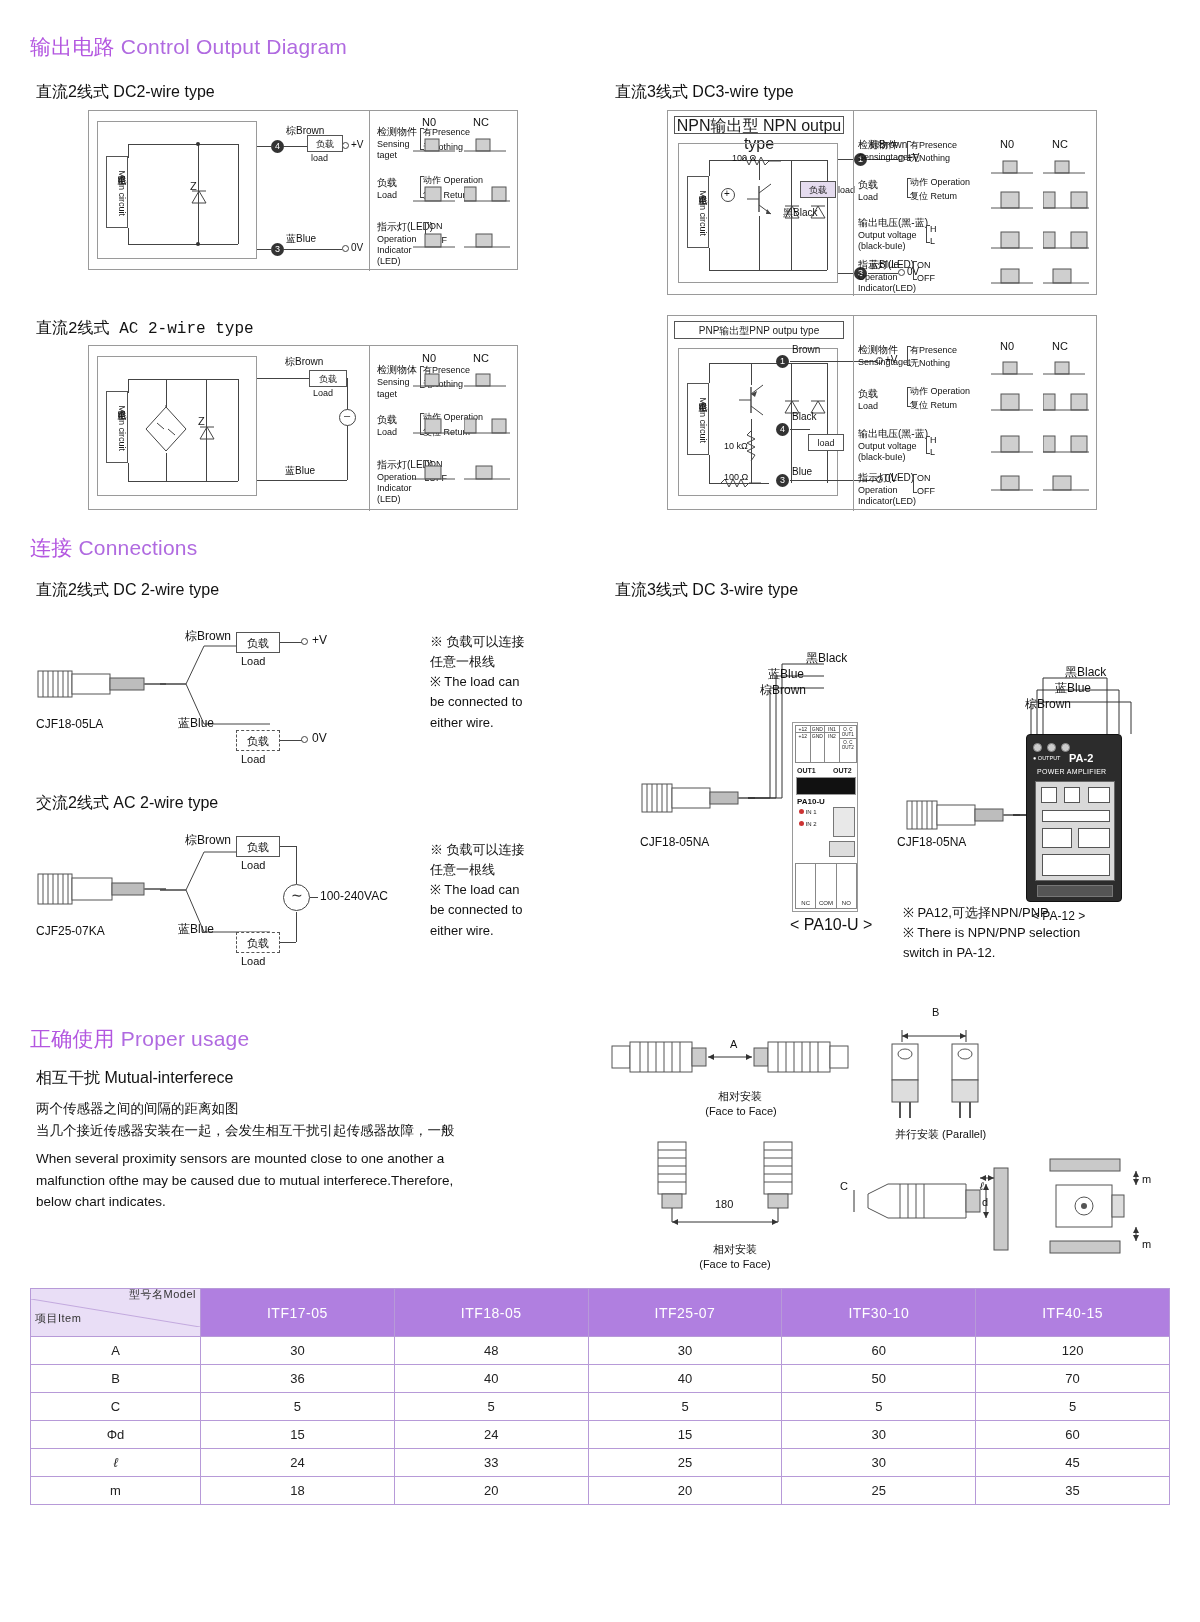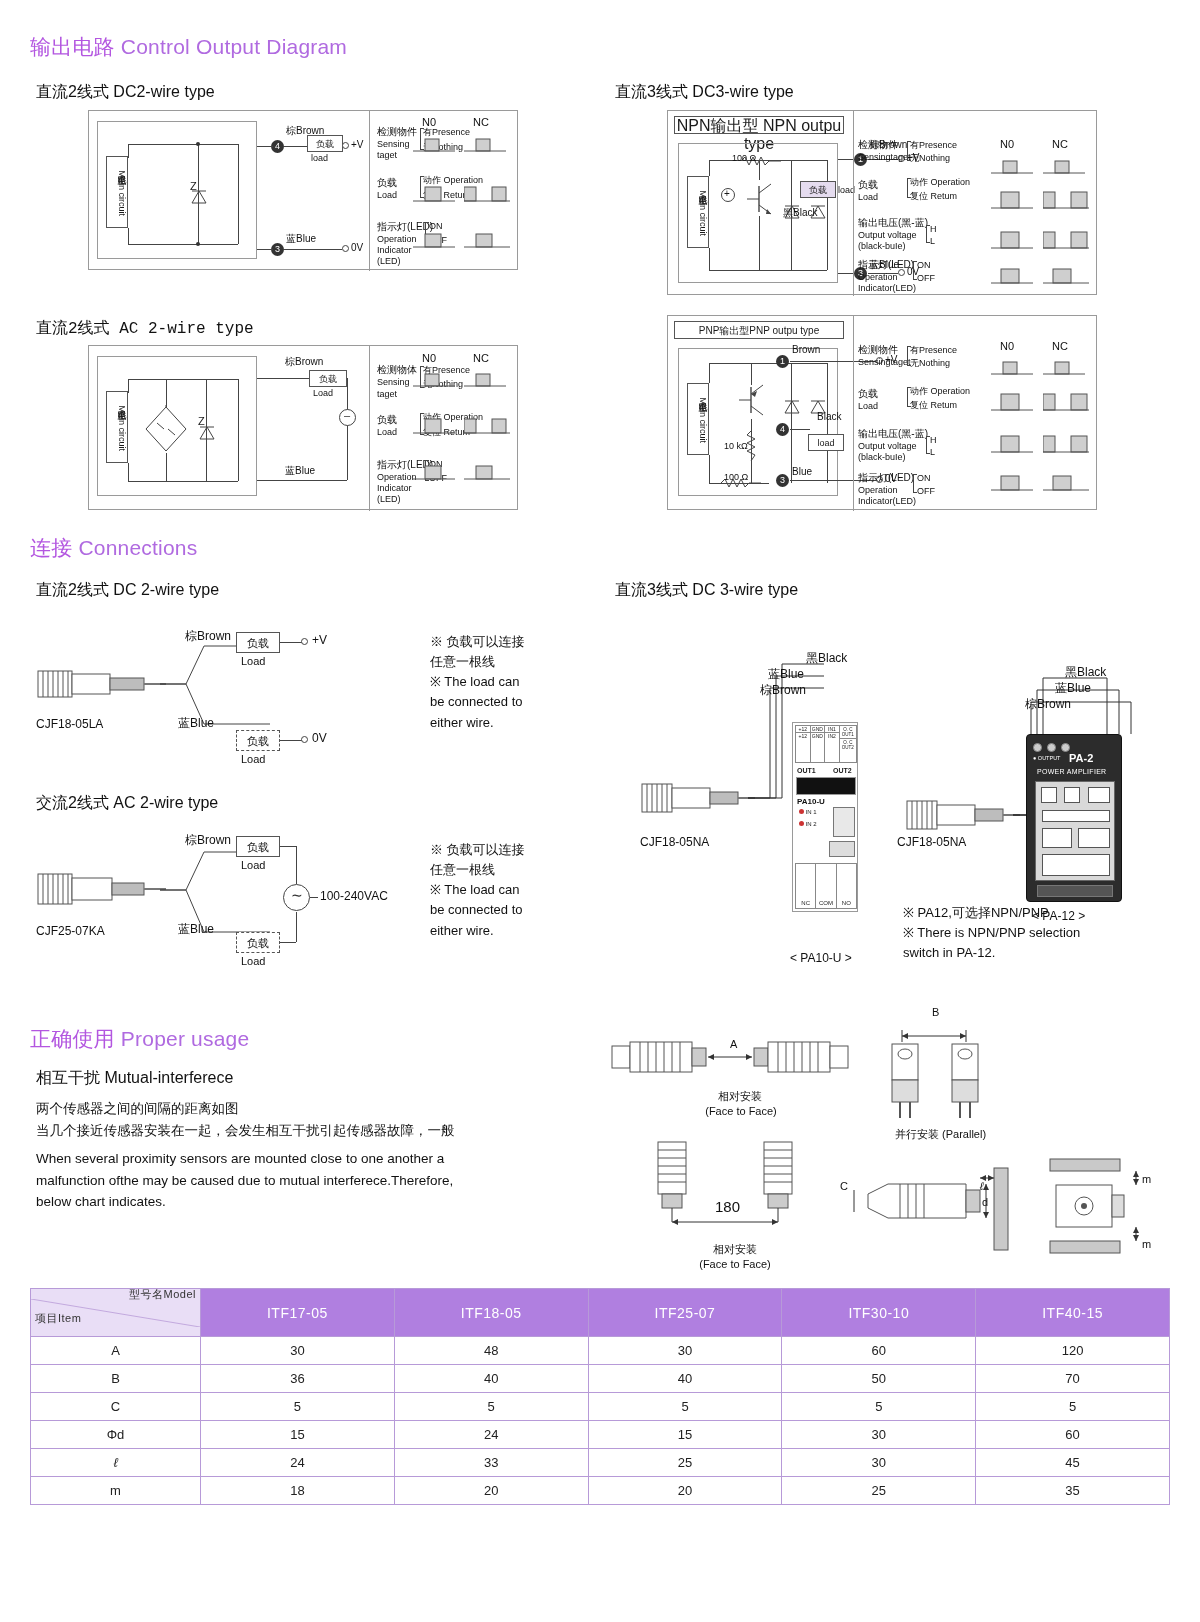--- a/index.html
+++ b/index.html
@@ -542,21 +542,21 @@
     <div class="lbl sm" style="left:56px; top:125px;">10 kΩ</div>
     <div class="lbl sm" style="left:56px; top:156px;">100 Ω</div>
 
     <div class="numcirc" style="left:108px; top:39px;">1</div>
     <div class="numcirc" style="left:108px; top:107px;">4</div>
     <div class="numcirc" style="left:108px; top:158px;">3</div>
     <div class="hl" style="left:122px; top:45px; width:86px;"></div>
     <div class="hl" style="left:122px; top:113px; width:20px;"></div>
     <div class="hl" style="left:122px; top:164px; width:86px;"></div>
     <div class="lbl" style="left:124px; top:28px;">Brown</div>
-    <div class="lbl" style="left:124px; top:95px;margin-left:25px;">Black</div>
+    <div class="lbl" style="left:124px; top:95px;">Black</div>
     <div class="lbl" style="left:124px; top:150px;">Blue</div>
     <div class="opencirc" style="left:208px; top:41px;"></div>
     <div class="opencirc" style="left:208px; top:160px;"></div>
     <div class="lbl" style="left:217px; top:38px;">+V</div>
     <div class="lbl" style="left:217px; top:157px;">0V</div>
     <div class="sqbox" style="left:140px; top:118px; width:36px; height:17px; font-size:9px; line-height:17px;">load</div>
 
     <div class="vl" style="left:185px; top:0px; height:195px; background:#9a9a9a;"></div>
 
     <div class="lbl" style="left:190px; top:28px;">检测物件</div>
@@ -789,21 +789,21 @@
       <span>IN 2</span>
     </div>
     <div style="position:absolute; left:40px; top:84px; width:22px; height:30px; border:1px solid #777; background:#e8e8e8;"></div>
     <div style="position:absolute; left:36px; top:118px; width:26px; height:16px; border:1px solid #777; background:#ddd;"></div>
     <div style="position:absolute; left:2px; top:140px; width:62px; height:46px; display:flex;">
       <div style="flex:1; border:1px solid #888; font-size:6px; text-align:center; display:flex; align-items:flex-end; justify-content:center; padding-bottom:2px;">NC</div>
       <div style="flex:1; border:1px solid #888; border-left:none; font-size:6px; text-align:center; display:flex; align-items:flex-end; justify-content:center; padding-bottom:2px;">COM</div>
       <div style="flex:1; border:1px solid #888; border-left:none; font-size:6px; text-align:center; display:flex; align-items:flex-end; justify-content:center; padding-bottom:2px;">NO</div>
     </div>
   </div>
-  <div class="lbl" style="position:absolute; left:790px; top:952px; font-size:12px;">&lt; PA10-U &gt;</div>
+  <div class="lbl" style="position:absolute; left:790px; top:916px; font-size:16px;">&lt; PA10-U &gt;</div>
 
   <div class="sensor" style="left:905px; top:795px; width:110px; height:40px;">
     <svg width="115" height="42" viewBox="0 0 115 42">
       <rect x="2" y="6" width="30" height="28" fill="#fff" stroke="#555" stroke-width="1"></rect>
       <g stroke="#555" stroke-width="1">
         <line x1="7" y1="6" x2="7" y2="34"></line>
           <line x1="12" y1="6" x2="12" y2="34"></line>
         <line x1="17" y1="6" x2="17" y2="34"></line>
           <line x1="22" y1="6" x2="22" y2="34"></line>
         <line x1="27" y1="6" x2="27" y2="34"></line>
@@ -940,21 +940,21 @@
           <line x1="112" y1="42" x2="140" y2="42"></line>
         </g>
       <rect x="116" y="54" width="20" height="14" fill="#ccc" stroke="#555"></rect>
       <line x1="20" y1="68" x2="20" y2="82" stroke="#333"></line>
       <line x1="126" y1="68" x2="126" y2="82" stroke="#333"></line>
       <line x1="20" y1="82" x2="126" y2="82" stroke="#333"></line>
       <polygon points="20,82 26,79 26,85" fill="#333"></polygon>
       <polygon points="126,82 120,79 120,85" fill="#333"></polygon>
     </svg>
   </div>
-  <div class="lbl" style="position:absolute; left:712px; top:1198px; font-size:15px; background:#fff; padding:0 3px;">180</div>
+  <div class="lbl" style="position:absolute; left:712px; top:1198px; font-size:11px; background:#fff; padding:0 3px;">180</div>
   <div class="lbl" style="position:absolute; left:690px; top:1243px; font-size:11px; width:90px; text-align:center;">相对安装</div>
   <div class="lbl" style="position:absolute; left:678px; top:1258px; font-size:11px; width:114px; text-align:center;">(Face to Face)</div>
 
   <div style="position:absolute; left:848px; top:1160px;">
     <svg width="180" height="95" viewBox="0 0 180 95">
       <polygon points="20,34 40,24 118,24 118,58 40,58 20,48" fill="#fff" stroke="#555"></polygon>
       <g stroke="#555">
           <line x1="52" y1="24" x2="52" y2="58"></line>
           <line x1="60" y1="24" x2="60" y2="58"></line>
           <line x1="68" y1="24" x2="68" y2="58"></line>

